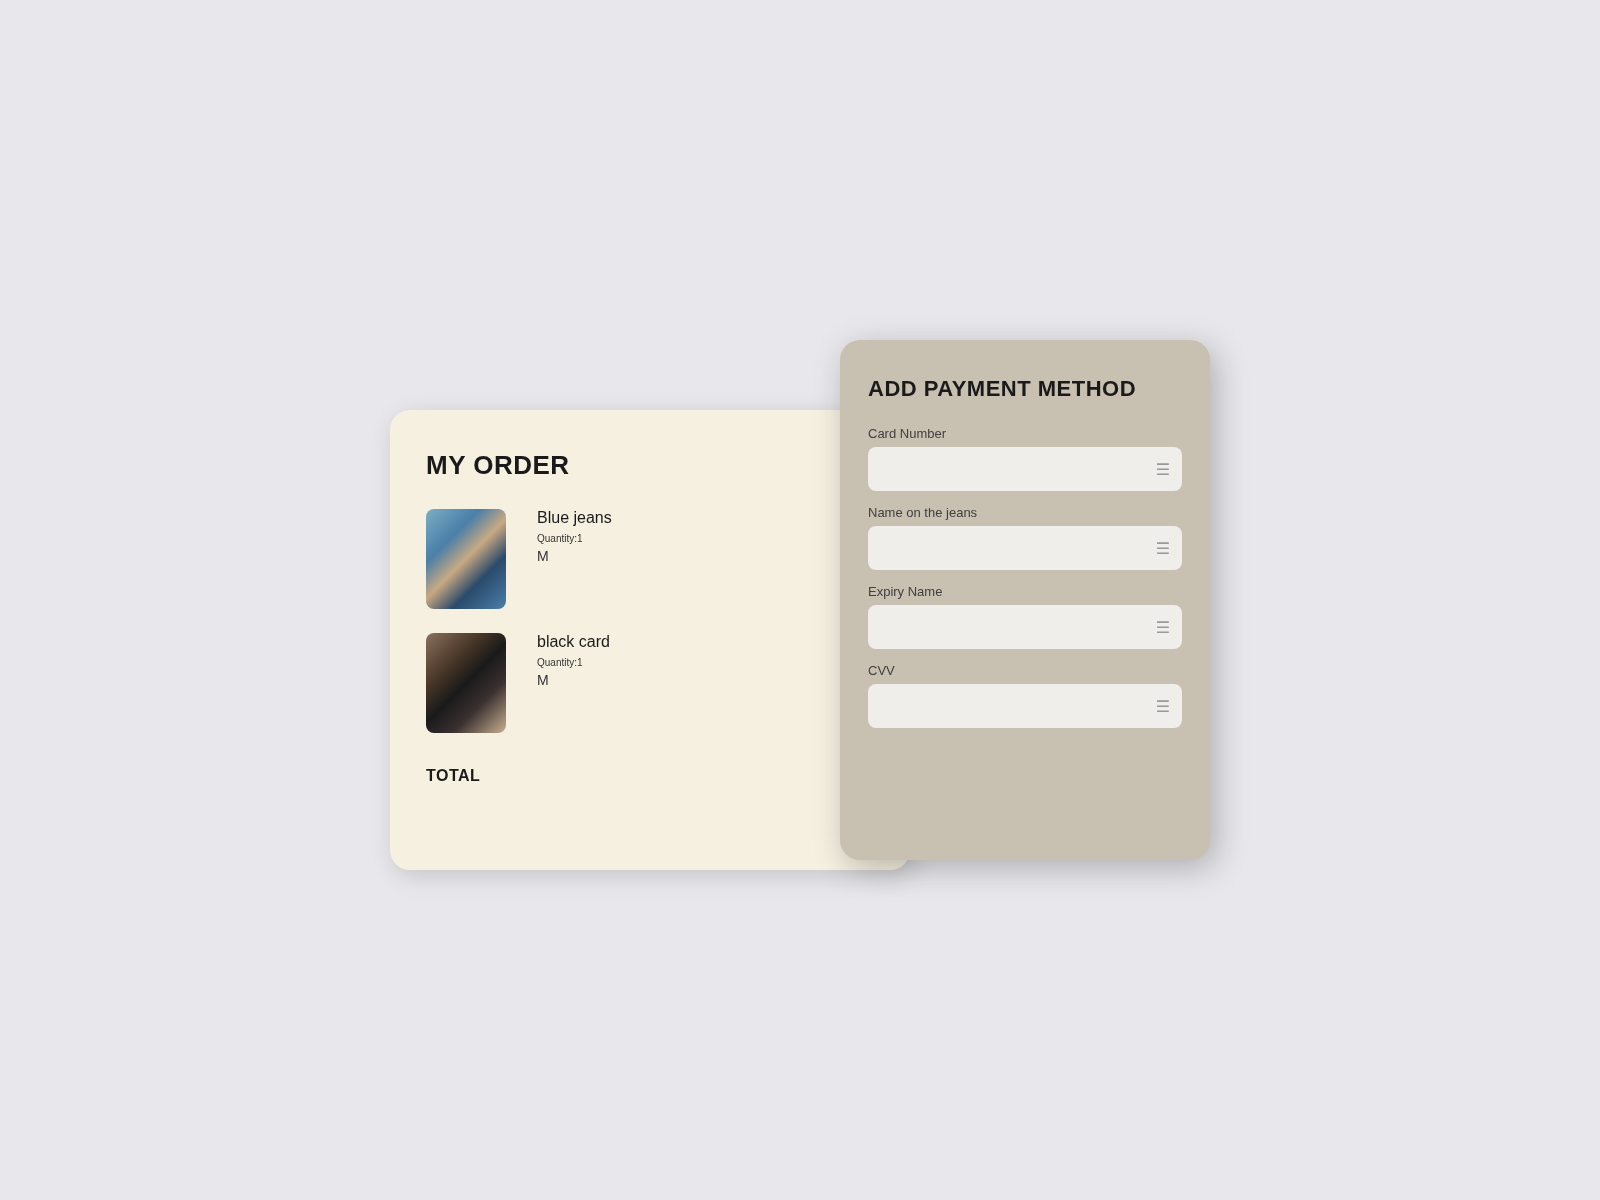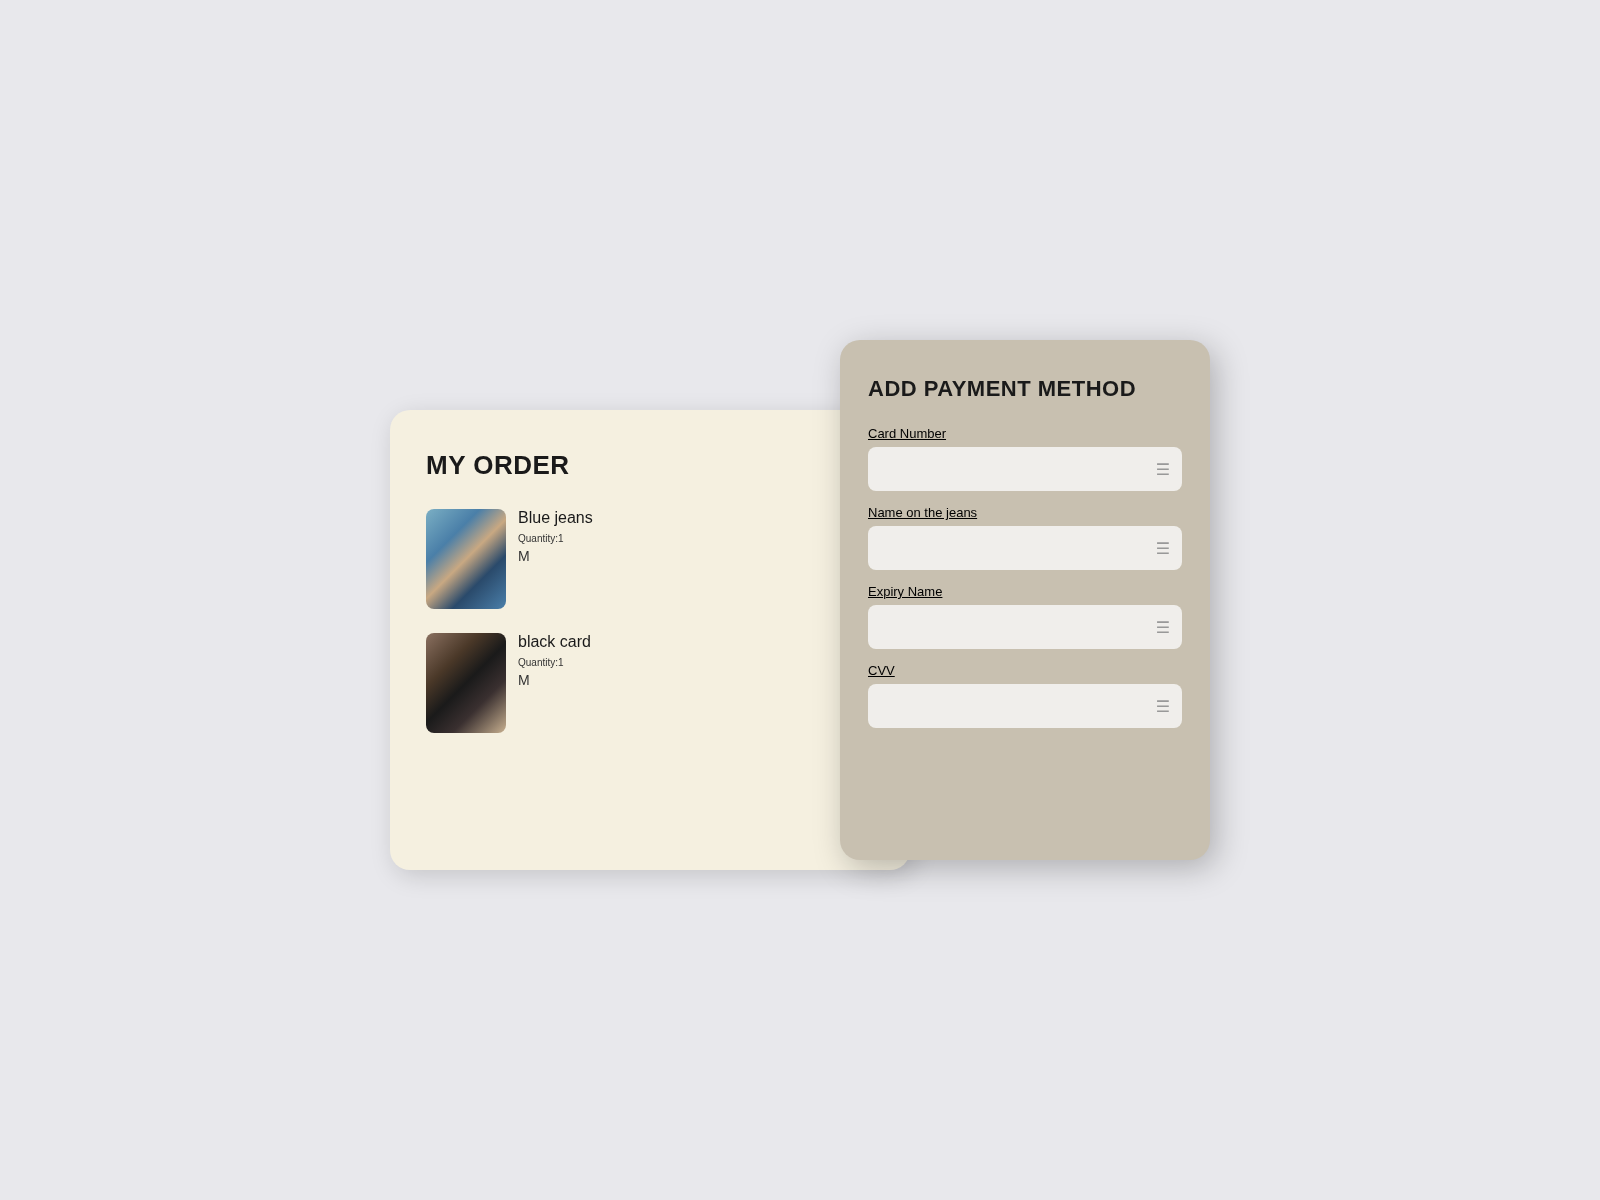--- a/index.html
+++ b/index.html
@@ -66,21 +66,21 @@
     .item-image-blue {
       background: linear-gradient(135deg, #7bafc4 0%, #4a7fa8 30%, #c8a882 50%, #2a4a6b 70%, #4a7faa 100%);
     }
 
     .item-image-black {
       background: linear-gradient(135deg, #8a7060 0%, #4a3828 30%, #1a1a1a 50%, #3a3030 70%, #c8b090 100%);
     }
 
     .item-details {
       flex: 1;
-      padding-left: 12px;
+      padding-left: 31px;
     }
 
     .item-name {
       font-size: 16px;
       font-weight: 500;
       color: #1a1a1a;
       margin-bottom: 6px;
     }
 
     .item-quantity {
@@ -145,24 +145,23 @@
       letter-spacing: 0.5px;
       margin-bottom: 24px;
     }
 
     .field-group {
       margin-bottom: 14px;
     }
 
     .field-label {
       font-size: 13px;
-      color: #000000;
+      color: #404040;
       margin-bottom: 6px;
       display: block;
-      text-decoration: underline;
     }
 
     .field-input-wrapper {
       width: 100%;
       height: 44px;
       background: #f0eeeb;
       border-radius: 8px;
       display: flex;
       align-items: center;
       padding: 0 12px;
@@ -220,20 +219,24 @@
     <div class="order-item">
       <div class="item-image item-image-black"></div>
       <div class="item-details">
         <div class="item-name">black card</div>
         <div class="item-quantity">Quantity:1</div>
         <div class="item-size">M</div>
       </div>
       <div class="item-price">$23</div>
     </div>
 
+    <div class="order-total">
+      <div class="total-label">TOTAL</div>
+      <div class="total-price">$48</div>
+    </div>
   </div>
 
   <div class="payment-card">
     <div class="payment-title">ADD PAYMENT METHOD</div>
 
     <div class="field-group">
       <label class="field-label">Card Number</label>
       <div class="field-input-wrapper">
         <input type="text" style="">
         <span class="field-icon">☰</span>

